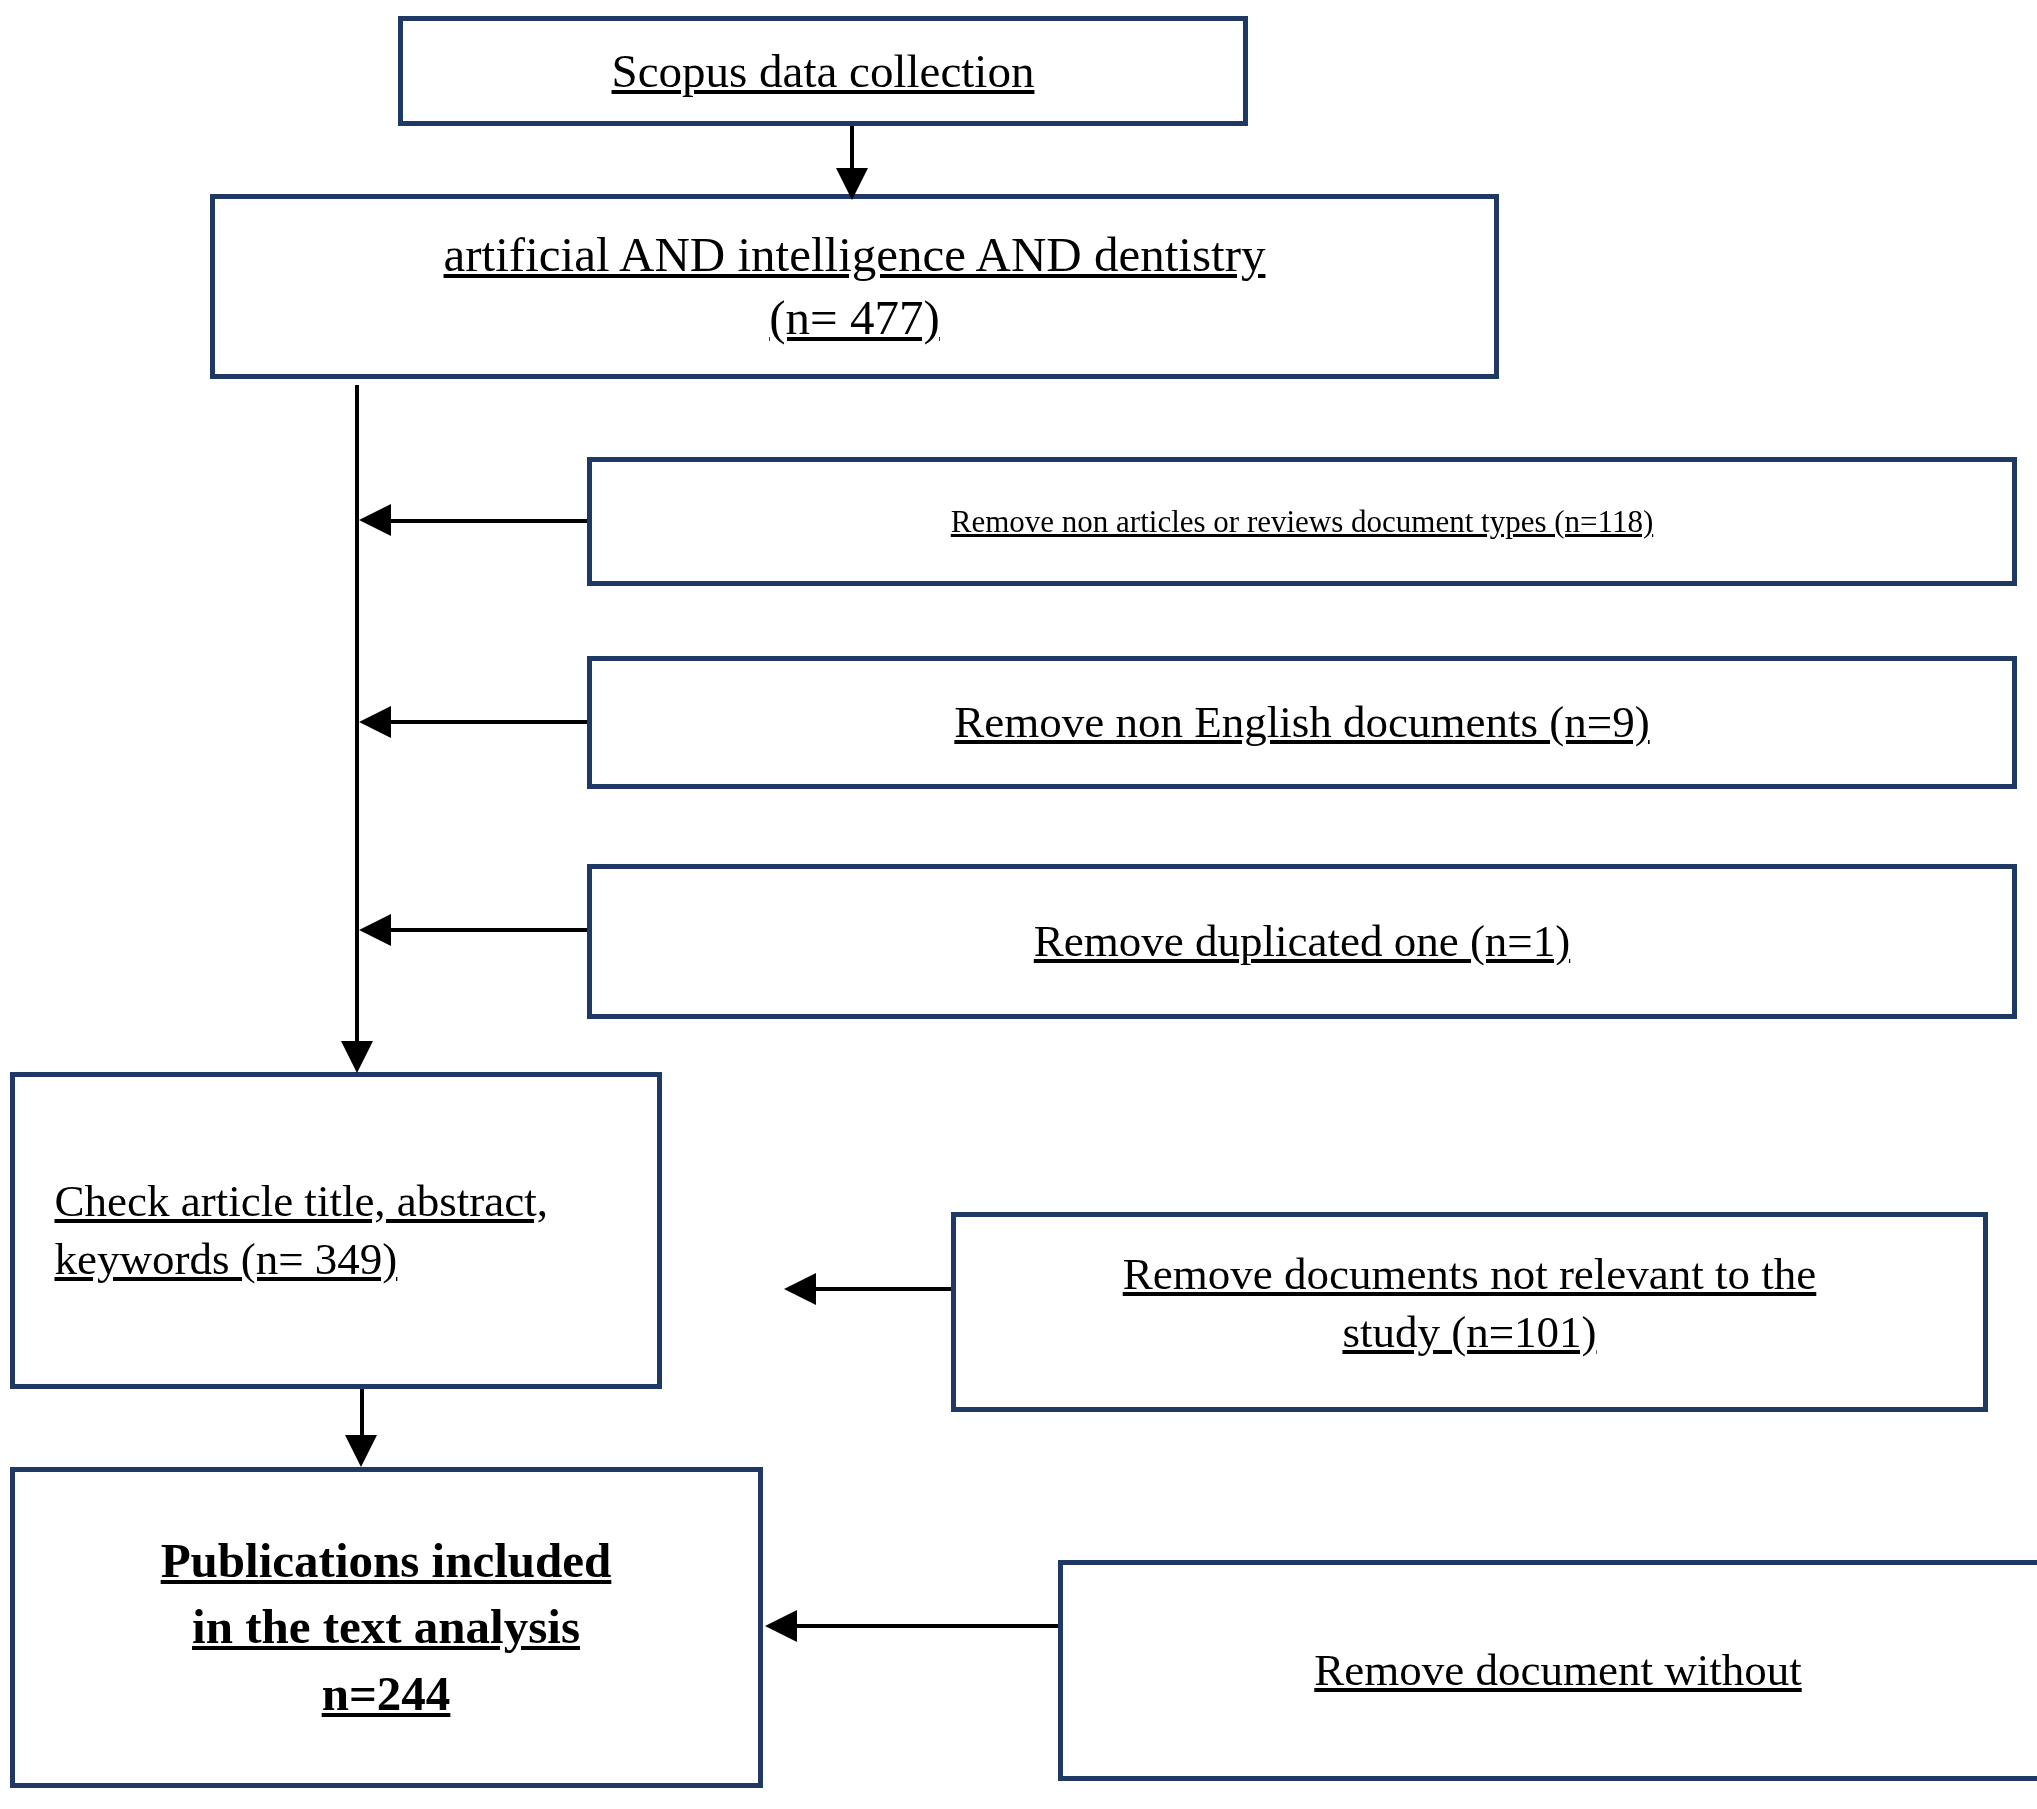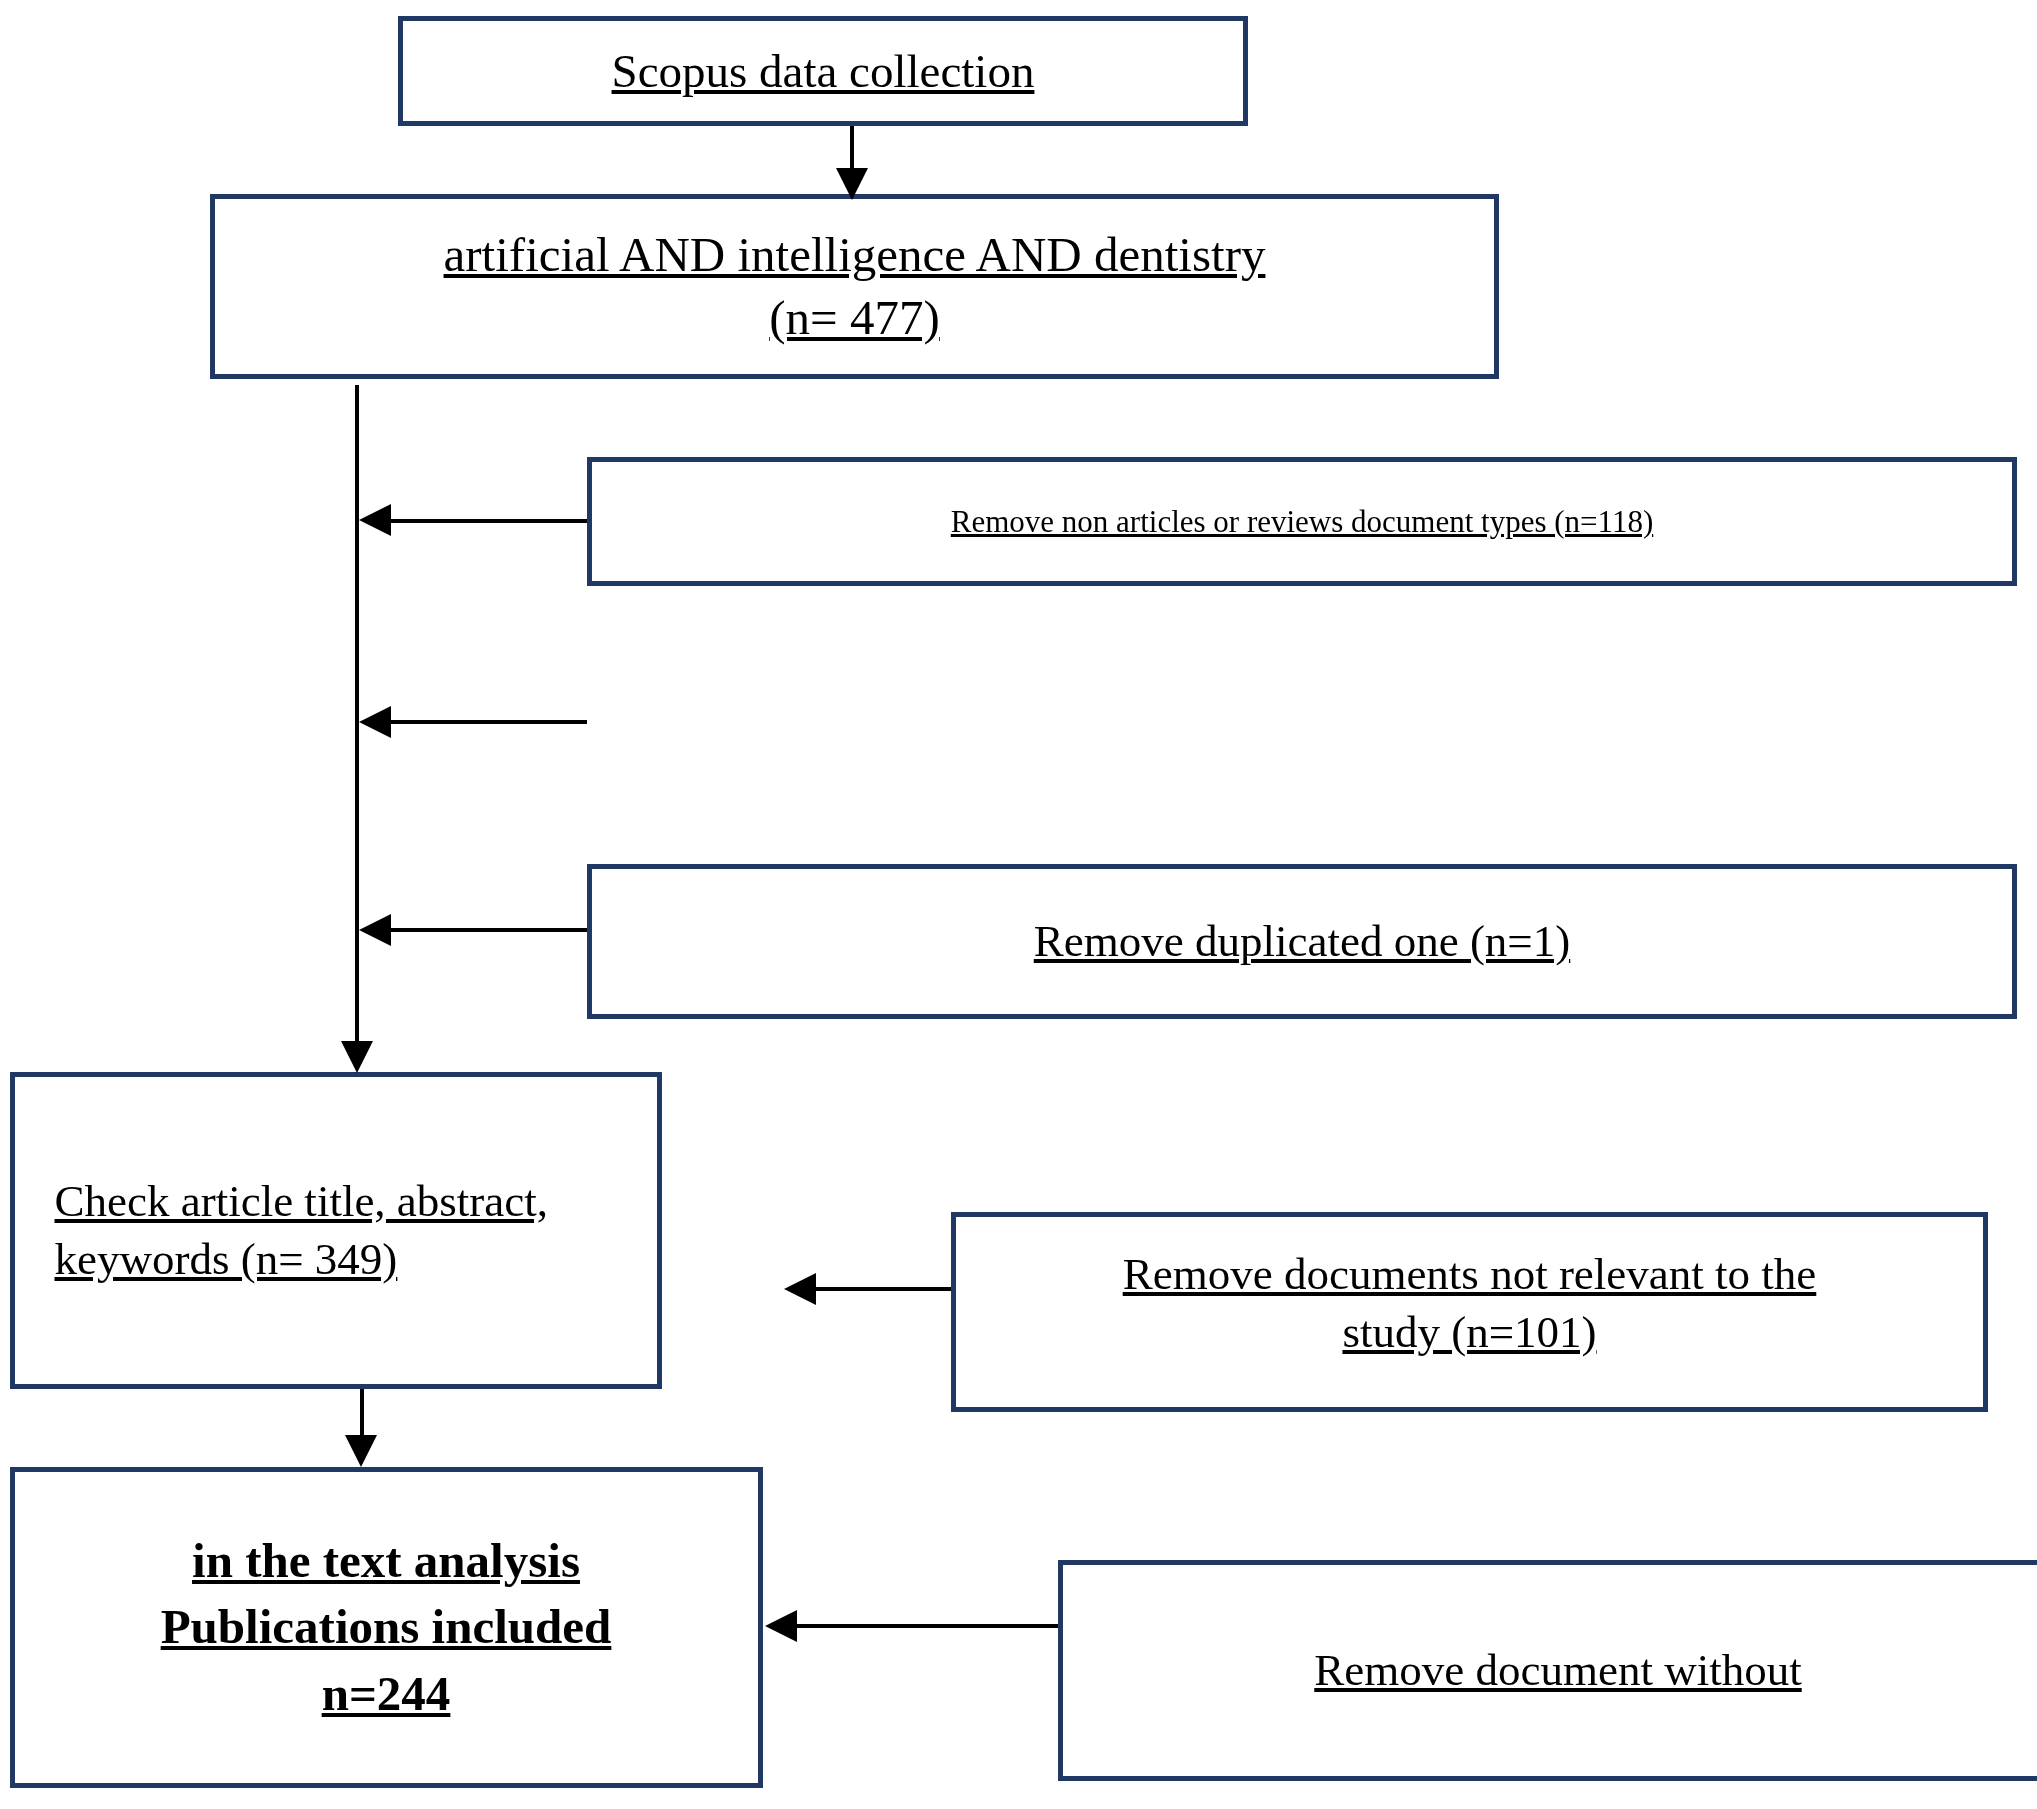--- a/index.html
+++ b/index.html
@@ -68,38 +68,41 @@
 
   <div class="box" id="box-query">
     <span class="line">artificial AND intelligence AND dentistry</span>
     <span class="line">(n= 477)</span>
   </div>
 
   <div class="box" id="box-non-articles">
     <span class="line">Remove non articles or reviews document types (n=118)</span>
   </div>
 
+  <div class="box" id="box-non-english">
+    <span class="line">Remove non English documents (n=9)</span>
+  </div>
 
   <div class="box" id="box-duplicated">
     <span class="line">Remove duplicated one (n=1)</span>
   </div>
 
   <div class="box" id="box-check-title">
     <span class="line">Check article title, abstract,</span>
     <span class="line">keywords (n= 349)</span>
   </div>
 
   <div class="box" id="box-not-relevant">
     <span class="line">Remove documents not relevant to the</span>
     <span class="line">study (n=101)</span>
   </div>
 
   <div class="box" id="box-publications">
+    <span class="line">Publications included</span>
     <span class="line">in the text analysis</span>
-    <span class="line">Publications included</span>
     <span class="line">n=244</span>
   </div>
 
   <div class="box" id="box-no-abstract">
     <span class="line">Remove document without</span>
   </div>
 
   <div>
     <div class="line-v" style="left:850px; top:126px; height:47px;"></div>
     <div class="head-down" style="left:836px; top:168px;"></div>

